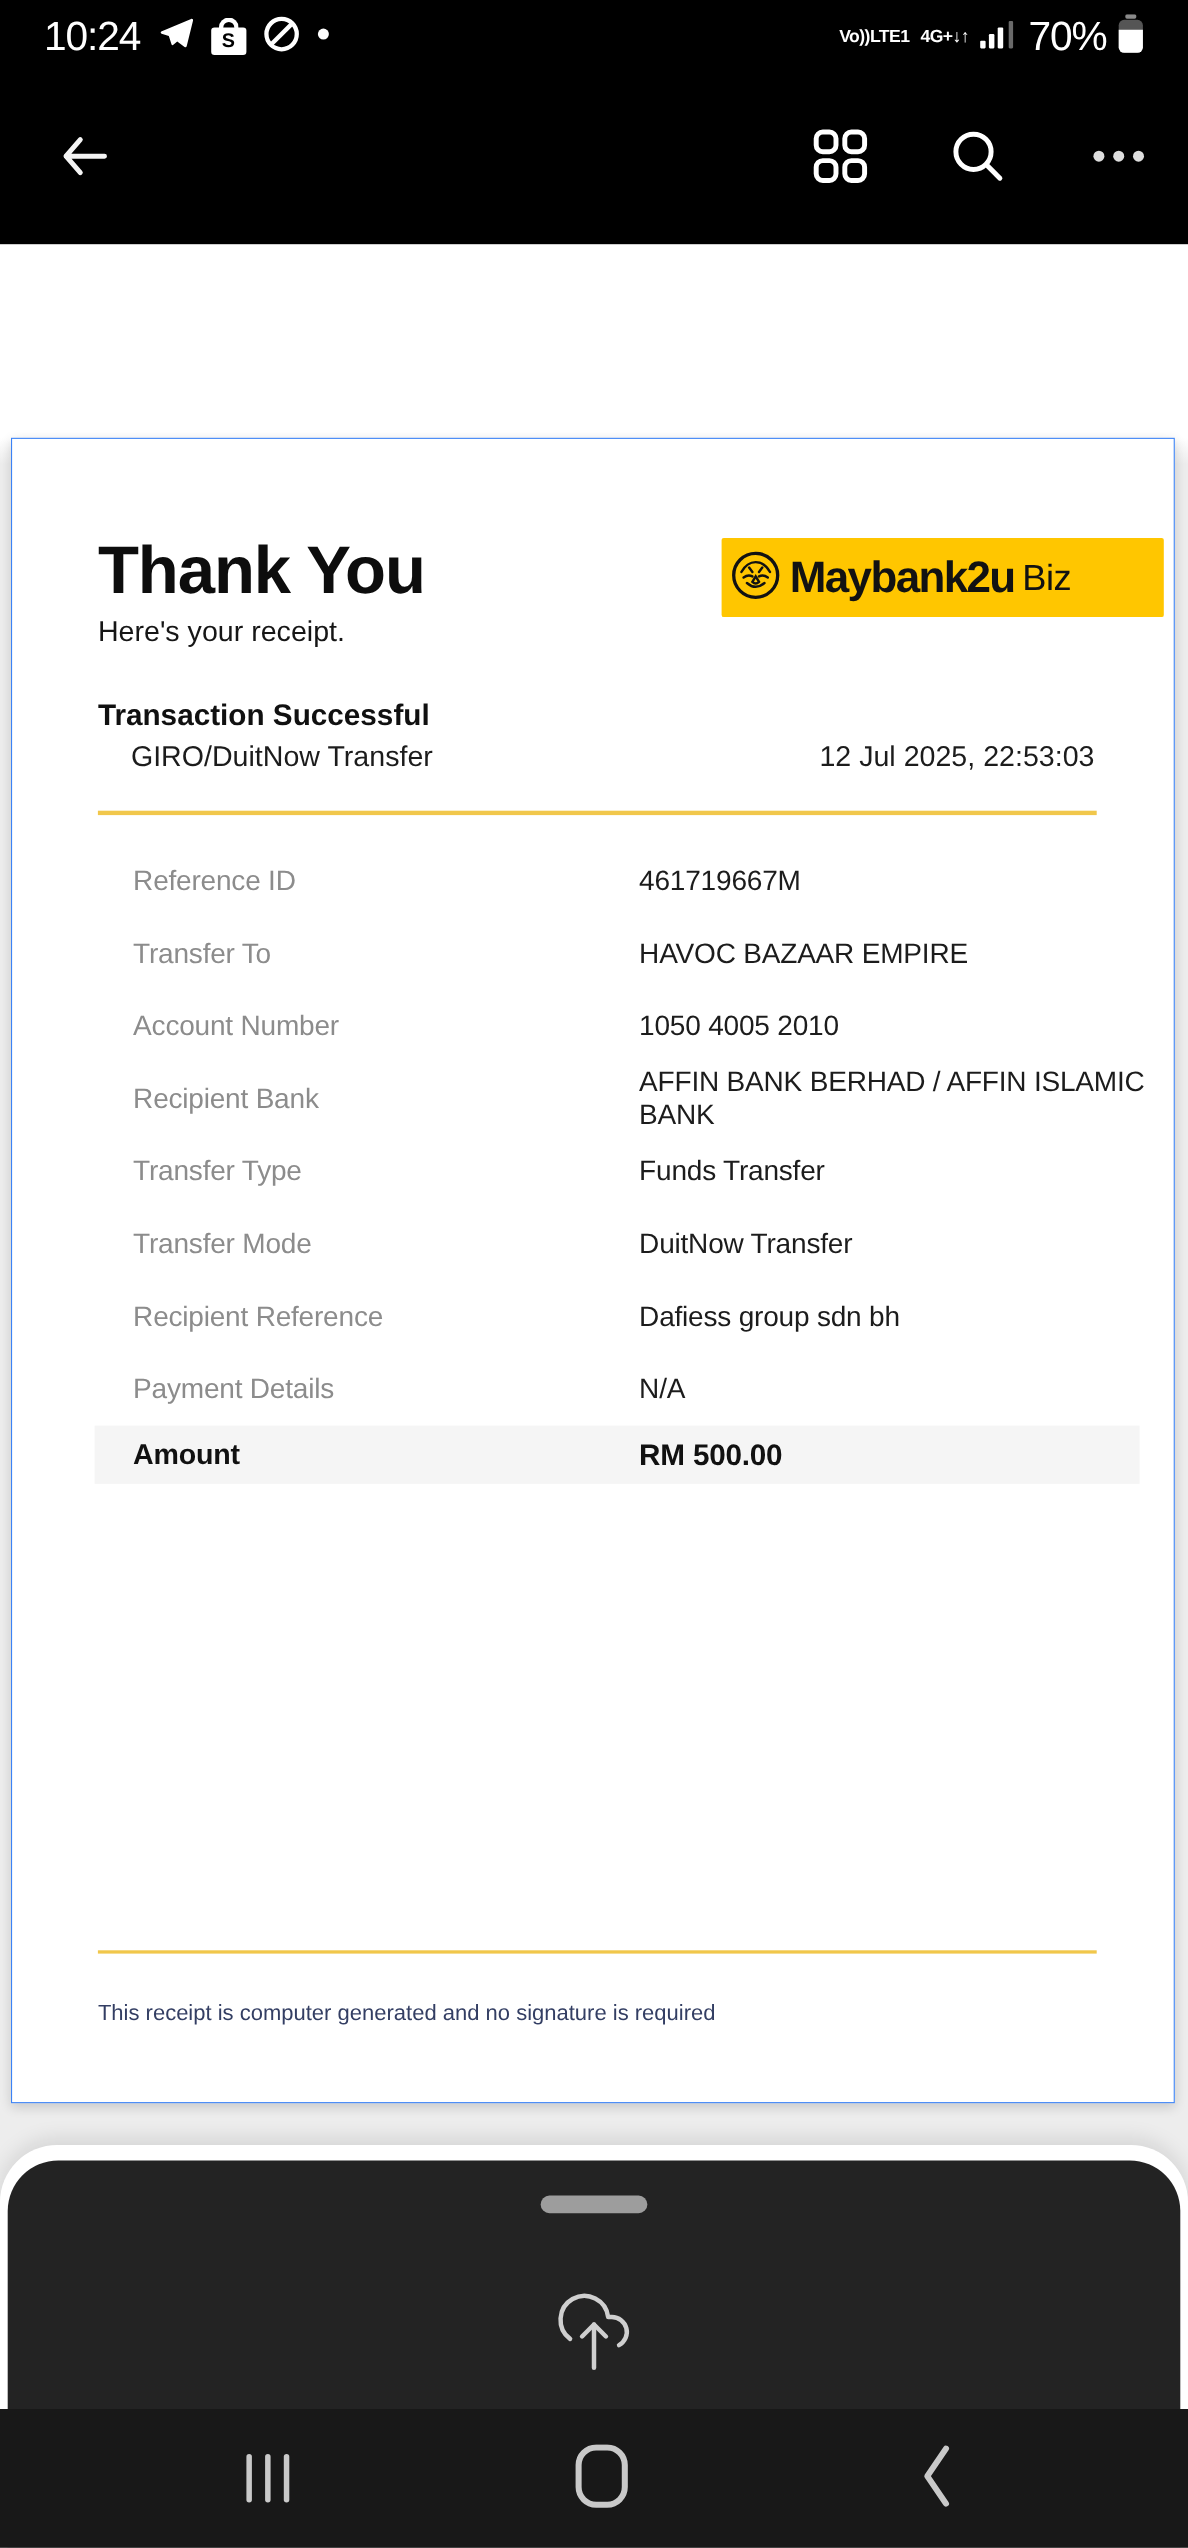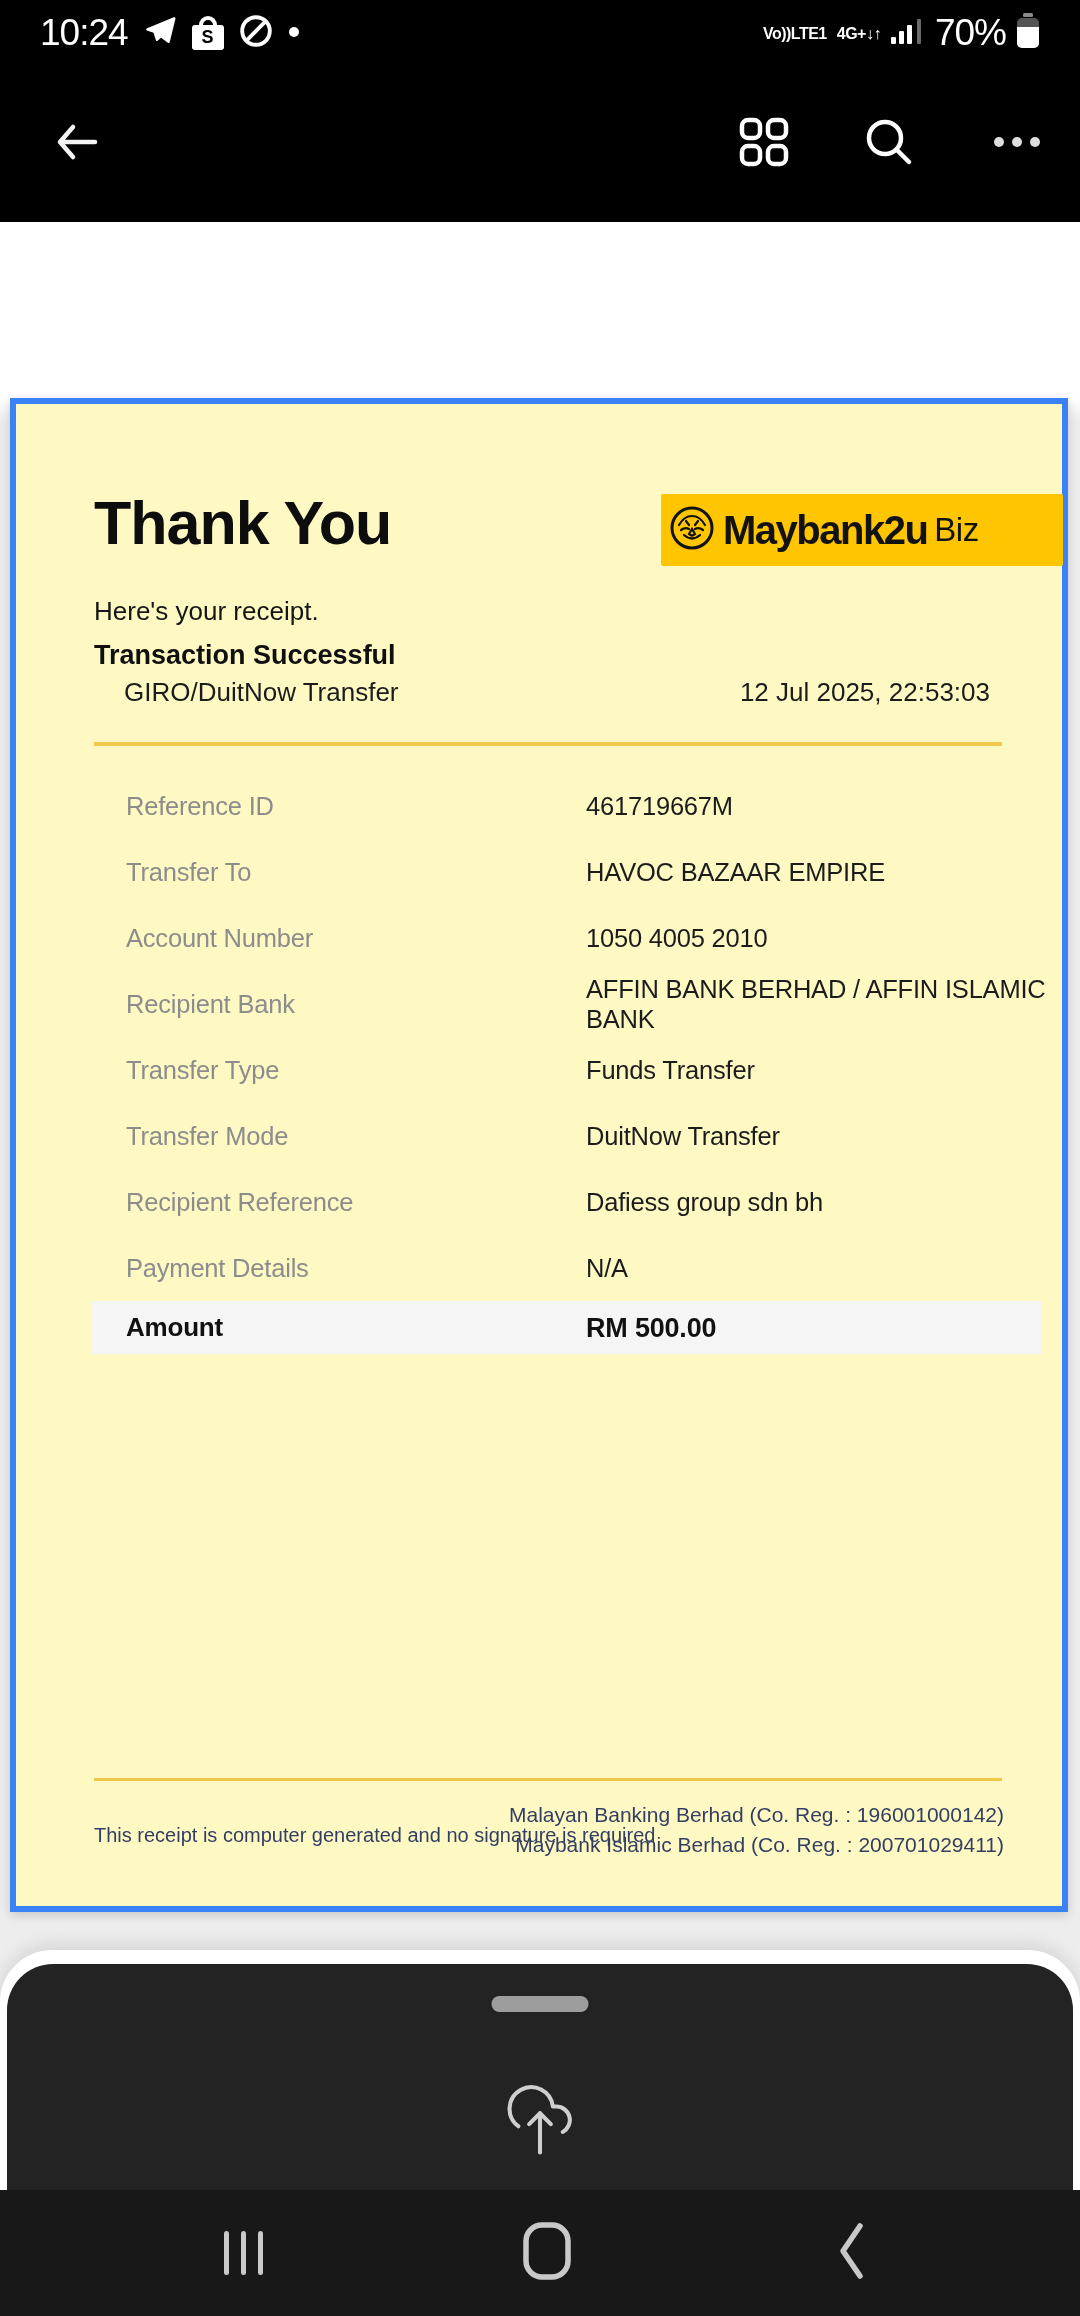--- a/index.html
+++ b/index.html
@@ -21,24 +21,24 @@
 
   
   .toolbar { position:absolute; left:0; top:66px; width:1080px; height:156px; background:#000; }
   .tb-btn { position:absolute; top:0; height:156px; display:flex; align-items:center; justify-content:center; }
 
   
   .page-bg { position:absolute; left:0; top:222px; width:1080px; height:2094px;
              background:linear-gradient(#ffffff 0px, #ffffff 176px, #ededed 200px, #ededed 100%); }
 
   
-  .card { position:absolute; left:10px; top:398px; width:1058px; height:1514px; background:#fef9c3;
-          border:6px solid #3b82f6; box-shadow:0 3px 10px rgba(0,0,0,0.16); }
+  .card { position:absolute; left:10px; top:398px; width:1058px; height:1514px; background:#ffffff;
+          border:1px solid #3b82f6; box-shadow:0 3px 10px rgba(0,0,0,0.16); }
   .rc-title { position:absolute; left:78px; top:84px; font-size:61px; font-weight:700; color:#0d0d0d; letter-spacing:-1px; }
-  .rc-subtitle { position:absolute; left:78px; top:160px; font-size:26px; color:#161616;margin-top:32px; }
+  .rc-subtitle { position:absolute; left:78px; top:160px; font-size:26px; color:#161616; }
   .rc-logo { position:absolute; left:645px; top:90px; width:402px; height:72px; background:#FFC600; border-radius:2px;
              display:flex; align-items:center; padding-left:8px; }
   .rc-logo .brand { font-size:40px; font-weight:800; color:#121212; letter-spacing:-1.5px; margin-left:8px; }
   .rc-logo .suffix { font-size:33px; font-weight:500; color:#121212; margin-left:7px; letter-spacing:-0.5px; }
   .rc-status-heading { position:absolute; left:78px; top:236px; font-size:27px; font-weight:700; color:#101010; }
   .rc-type { position:absolute; left:78px; top:273px; font-size:26px; color:#1c1c1c;margin-left:30px; }
   .rc-datetime { position:absolute; right:72px; top:273px; font-size:26px; color:#1c1c1c; }
   .gold-line { position:absolute; left:78px; width:908px; height:4px; background:#F1C74B; }
   .gl-1 { top:338px; } .gl-2 { top:1374px; height:3px; }
 
@@ -221,24 +221,20 @@
       </div>
       <div class="row amount">
         <span class="lbl">Amount</span>
         <span class="val">RM 500.00</span>
       </div>
     </div>
 
     <div class="gold-line gl-2"></div>
 
     <div class="rc-footer-left">This receipt is computer generated and no signature is required</div>
-    <div class="rc-footer-right">
-      <div>Malayan Banking Berhad (Co. Reg. : 196001000142)</div>
-      <div>Maybank Islamic Berhad (Co. Reg. : 200701029411)</div>
-    </div>
   </div>
 
   <div class="sheet-glow"></div>
   <div class="sheet">
     <div class="drag-handle"></div>
     <div class="upload-btn">
       <span>
         <svg width="66" height="76" viewBox="0 0 24 28">
           <path d="M20.39 18.39A5 5 0 0 0 18 9h-1.26A8 8 0 1 0 4 16.3" fill="none" stroke="#cfcfcf" stroke-width="1.5" stroke-linecap="round" stroke-linejoin="round"></path>
           <polyline points="16 15.5 12 11.5 8 15.5" fill="none" stroke="#cfcfcf" stroke-width="1.5" stroke-linecap="round" stroke-linejoin="round"></polyline>

